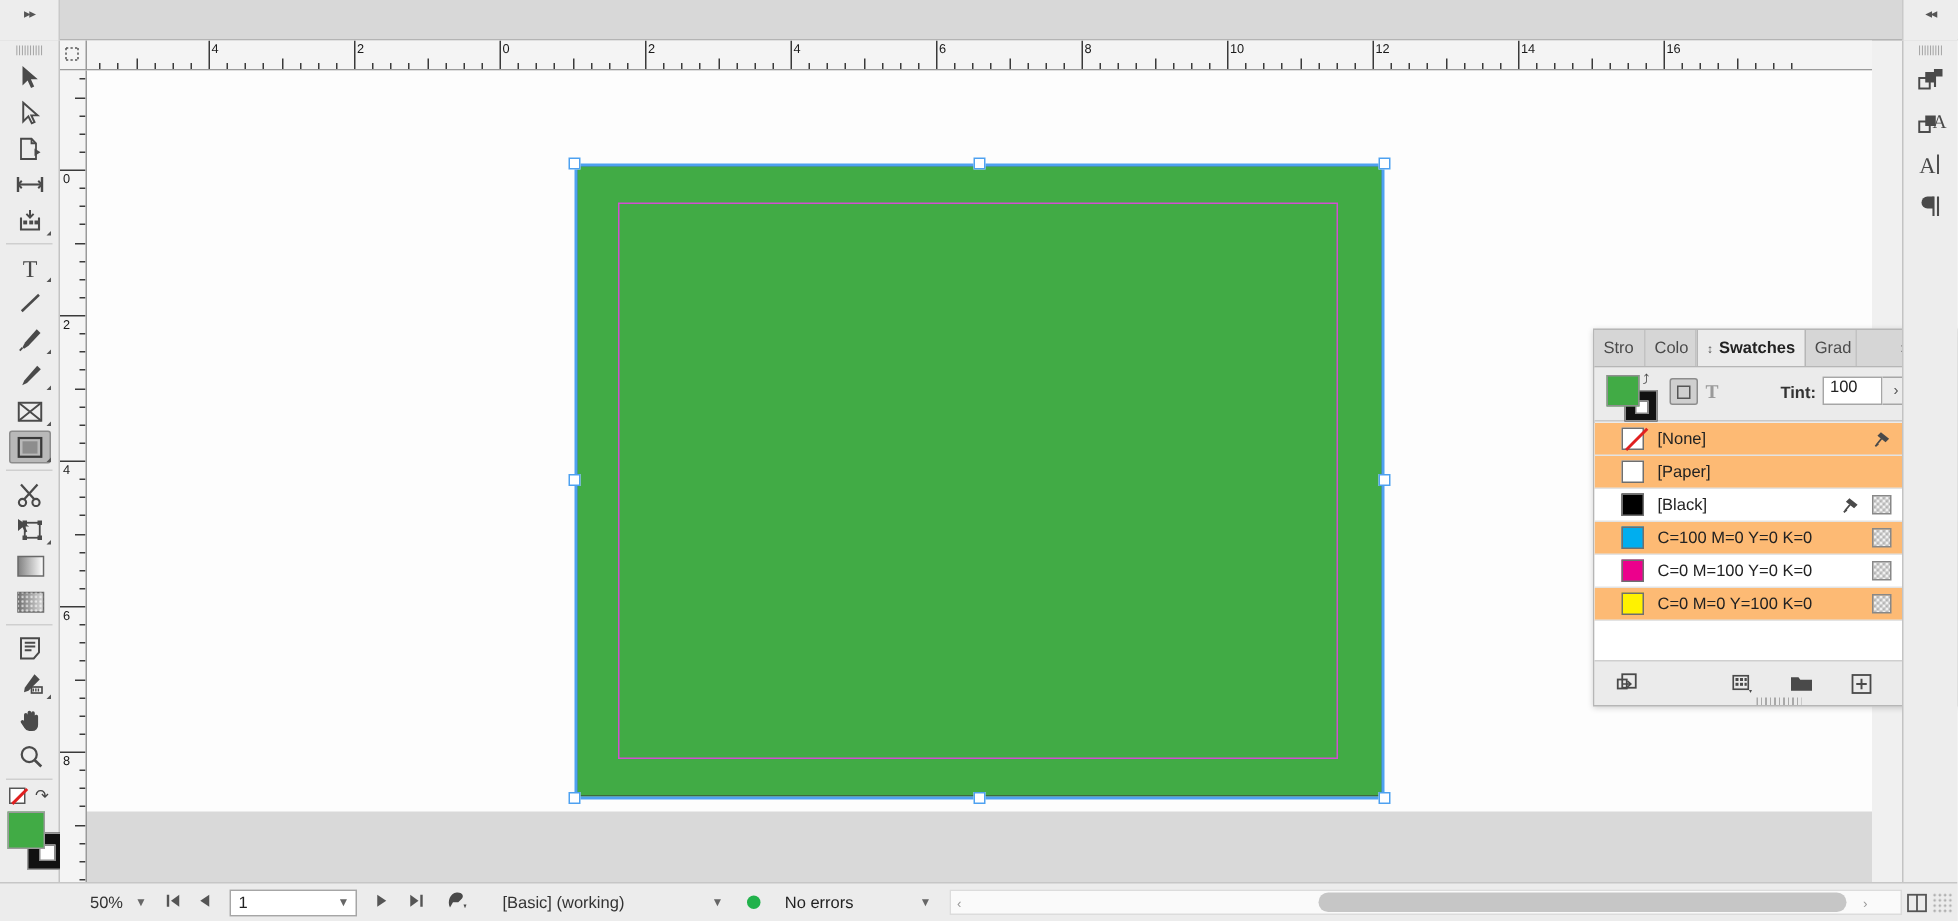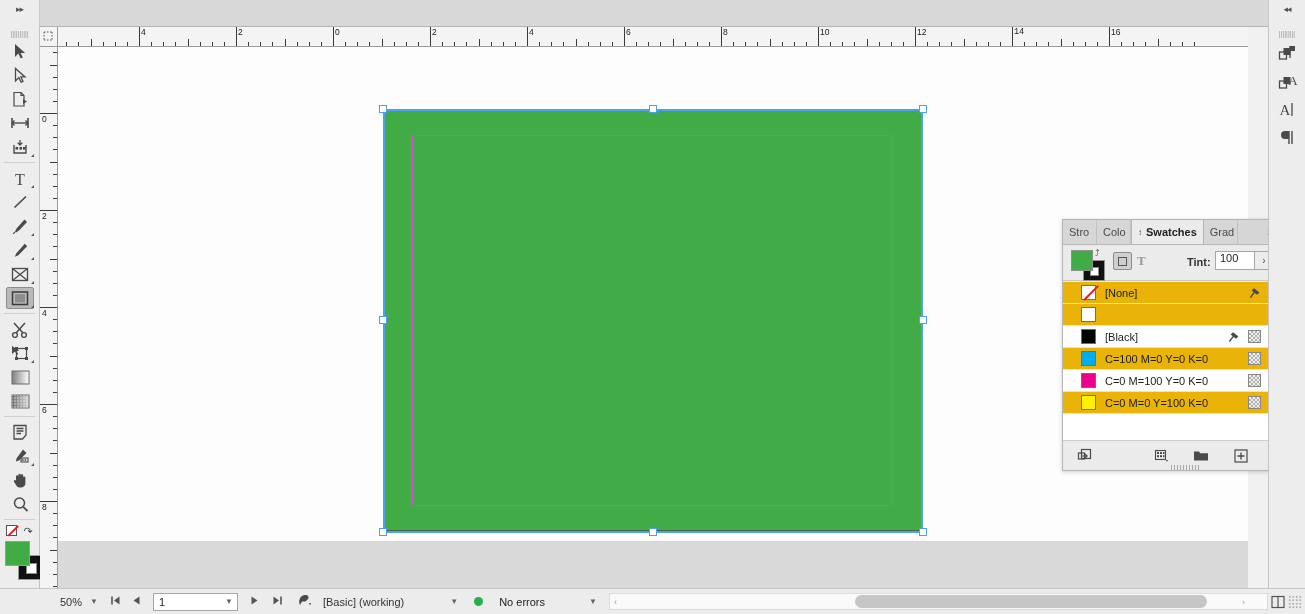--- a/index.html
+++ b/index.html
@@ -266,21 +266,21 @@
 
   #sw-list {
     position: absolute; left: 0; top: 62px; width: 241px; height: 158px;
     background: #fff; overflow: hidden;
   }
   .sw-row {
     position: relative; height: 22px; display: flex; align-items: center;
     border-bottom: 1px solid #e3e3e3;
     cursor: pointer;
   }
-  .sw-row.alt { background: #eab308; justify-content: space-between; }
+  .sw-row.alt { background: #fdba74; }
   .sw-chip {
     width: 15px; height: 15px; margin-left: 18px; margin-right: 9px;
     border: 1px solid #6f6f6f; flex: 0 0 auto; position: relative;
   }
   .sw-chip.none:after {
     content: ''; position: absolute; left: -1px; top: 6px; width: 20px; height: 1.6px;
     background: #e02020; transform: rotate(-45deg); transform-origin: center;
   }
   .sw-name { font-size: 11px; color: #222; white-space: nowrap; }
   .sw-icons {
@@ -356,21 +356,21 @@
   .sb-zoom { margin-left: 60px; font-size: 11px; color: #333; }
   .sb-cv { margin-left: 8px; font-size: 8px; color: #666; cursor: pointer; }
   .sb-nav { margin-left: 12px; display: flex; align-items: center; gap: 11px; color: #555; font-size: 10px; }
   .sb-page-input {
     margin-left: 12px; width: 85px; height: 18px; background: #fff;
     border: 1px solid #a6a6a6; display: flex; align-items: center;
     font-size: 11px; color: #222; padding-left: 5px; position: relative;
   }
   .sb-page-input .cv { position: absolute; right: 4px; font-size: 8px; color: #666; }
   .sb-nav2 { margin-left: 12px; display: flex; align-items: center; gap: 13px; color: #555; font-size: 10px; }
-  .sb-pfl { margin-left: 14px; display: flex; align-items: center; gap: 10px; }
+  .sb-pfl { margin-left: 14px; display: flex; align-items: center; gap: 22px; }
   .sb-pfl .txt { font-size: 11px; color: #333; }
   .sb-err { margin-left: 16px; display: flex; align-items: center; gap: 16px; }
   .sb-err .dot { width: 9px; height: 9px; border-radius: 50%; background: #21b24b; }
   .sb-err .txt { font-size: 11px; color: #222; }
   .sb-hscroll {
     margin-left: 12px; flex: 1; height: 17px; background: #fafafa;
     border: 1px solid #dcdcdc; display: flex; align-items: center; position: relative;
   }
   .sb-hscroll .lf { position: absolute; left: 4px; color: #999; font-size: 9px; }
   .sb-hscroll .rt { position: absolute; right: 22px; color: #999; font-size: 9px; }
@@ -664,21 +664,21 @@
       <div class="rtick" style="left: 857px; top: 0px; width: 1px; height: 19px;"></div>
       <div class="rlabel" style="left: 859px; top: 1px;">12</div>
       <div class="rtick" style="left: 869.125px; bottom: 0px; width: 1px; height: 4px;"></div>
       <div class="rtick" style="left: 881.25px; bottom: 0px; width: 1px; height: 4px;"></div>
       <div class="rtick" style="left: 893.375px; bottom: 0px; width: 1px; height: 4px;"></div>
       <div class="rtick" style="left: 905.5px; bottom: 0px; width: 1px; height: 7px;"></div>
       <div class="rtick" style="left: 917.625px; bottom: 0px; width: 1px; height: 4px;"></div>
       <div class="rtick" style="left: 929.75px; bottom: 0px; width: 1px; height: 4px;"></div>
       <div class="rtick" style="left: 941.875px; bottom: 0px; width: 1px; height: 4px;"></div>
       <div class="rtick" style="left: 954px; top: 0px; width: 1px; height: 19px;"></div>
-      <div class="rlabel" style="left: 956px; top: 1px; font-family: Liberation Mono, monospace;">14</div>
+      <div class="rlabel" style="left: 956px; top: 1px;">14</div>
       <div class="rtick" style="left: 966.125px; bottom: 0px; width: 1px; height: 4px;"></div>
       <div class="rtick" style="left: 978.25px; bottom: 0px; width: 1px; height: 4px;"></div>
       <div class="rtick" style="left: 990.375px; bottom: 0px; width: 1px; height: 4px;"></div>
       <div class="rtick" style="left: 1002.5px; bottom: 0px; width: 1px; height: 7px;"></div>
       <div class="rtick" style="left: 1014.62px; bottom: 0px; width: 1px; height: 4px;"></div>
       <div class="rtick" style="left: 1026.75px; bottom: 0px; width: 1px; height: 4px;"></div>
       <div class="rtick" style="left: 1038.88px; bottom: 0px; width: 1px; height: 4px;"></div>
       <div class="rtick" style="left: 1051px; top: 0px; width: 1px; height: 19px;"></div>
       <div class="rlabel" style="left: 1053px; top: 1px;">16</div>
       <div class="rtick" style="left: 1063.12px; bottom: 0px; width: 1px; height: 4px;"></div>

